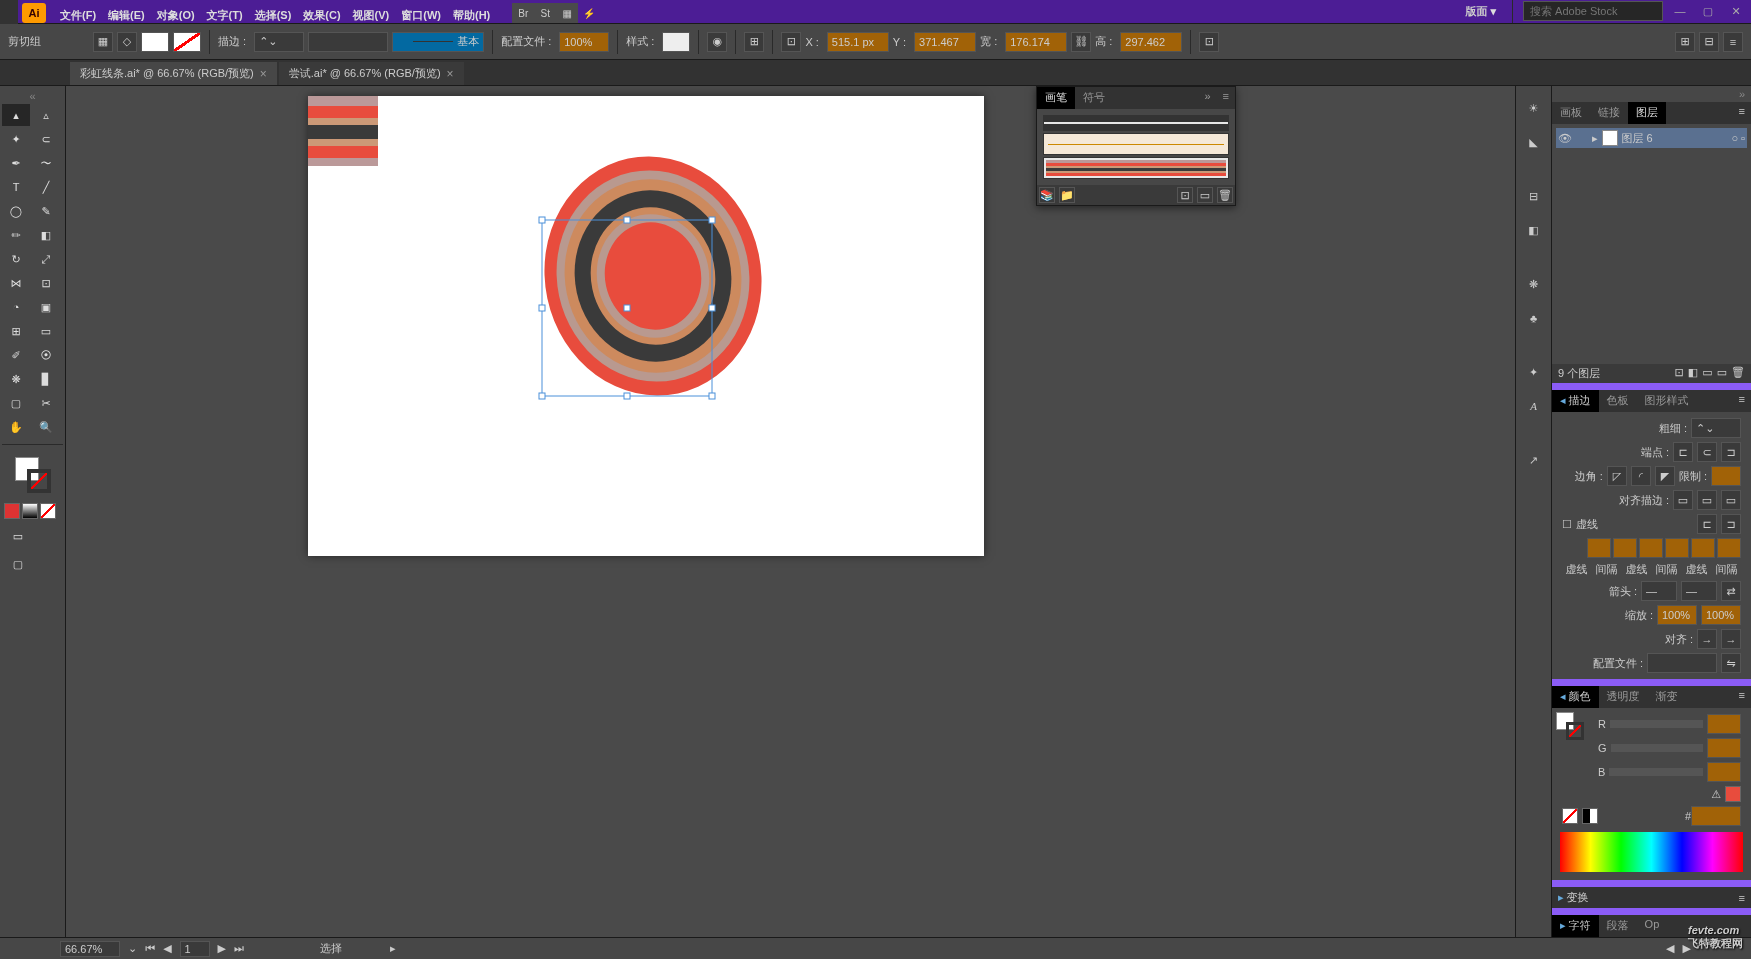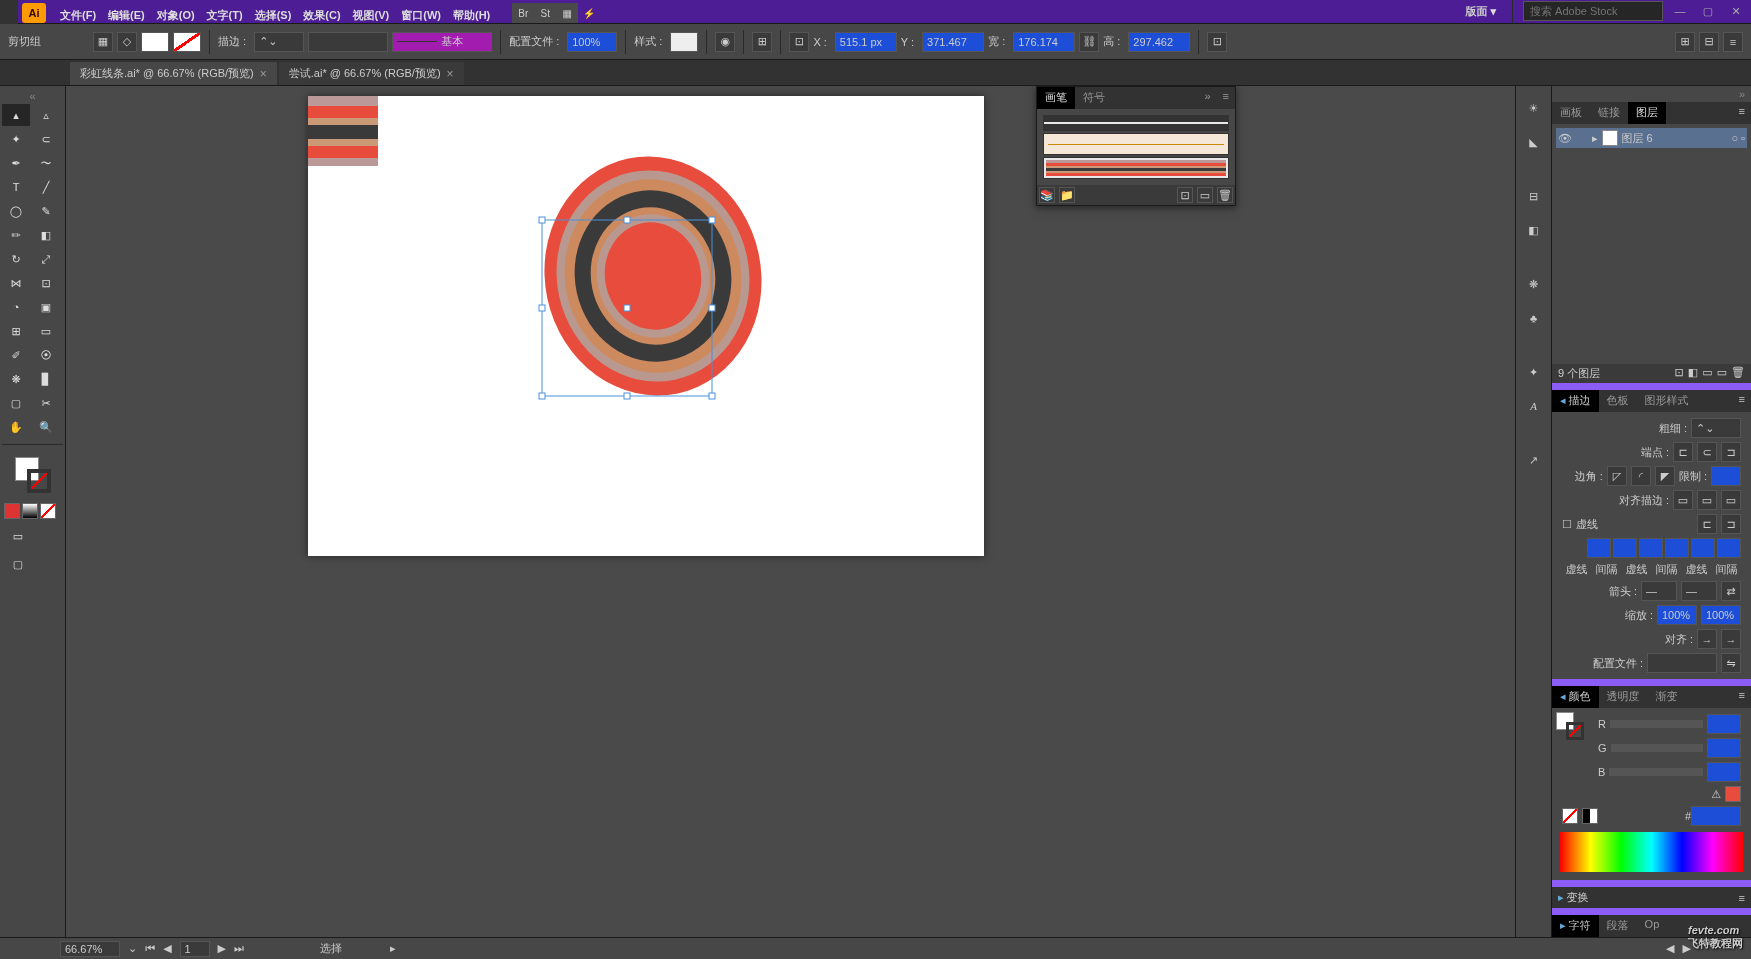--- a/index.html
+++ b/index.html
@@ -12,21 +12,21 @@
 .menubar-right { margin-left: auto; display: flex; align-items: center; gap: 6px; }
 .top-icon-btn { width: 22px; height: 20px; background: #4a4a4a; display: flex; align-items: center; justify-content: center; font-size: 10px; }
 .search-box { background: #262626; border: 1px solid #555; padding: 2px 6px; color: #888; width: 140px; height: 20px; }
 .win-btn { width: 22px; height: 14px; display: flex; align-items: center; justify-content: center; color: #aaa; }
 
 
 .controlbar { height: 36px; background: #474747; display: flex; align-items: center; padding: 0 8px; border-bottom: 1px solid #1a1a1a; gap: 4px; }
 .ctrl-label { color: #ccc; margin-right: 4px; }
 .ctrl-btn { width: 20px; height: 20px; background: #3a3a3a; border: 1px solid #555; display: flex; align-items: center; justify-content: center; }
 .ctrl-dropdown { height: 20px; background: #3a3a3a; border: 1px solid #555; display: flex; align-items: center; padding: 0 4px; }
-.ctrl-input { background: #1d4ed8; border: 1px solid #555; padding: 2px 4px; color: #ccc; height: 20px; }
+.ctrl-input { background: #a16207; border: 1px solid #555; padding: 2px 4px; color: #ccc; height: 20px; }
 .stroke-swatch { width: 28px; height: 20px; background: linear-gradient(to bottom right, white 45%, red 45%, red 55%, white 55%); border: 1px solid #555; }
 .vsep { width: 1px; height: 24px; background: #2a2a2a; margin: 0 4px; }
 
 
 .tabbar { height: 26px; background: #323232; display: flex; align-items: flex-end; padding-left: 70px; border-bottom: 1px solid #1a1a1a; }
 .tab { padding: 4px 10px; background: #474747; color: #ccc; display: flex; align-items: center; gap: 6px; margin-right: 2px; }
 .tab.inactive { background: #3a3a3a; color: #999; }
 .tab-close { color: #999; font-size: 12px; }
 
 
@@ -111,21 +111,21 @@
   <div class="ctrl-label">剪切组</div>
   <div style="width:40px"></div>
   <div class="ctrl-btn">▦</div>
   <div class="ctrl-btn">◇</div>
   <div class="ctrl-dropdown" style="width:28px;background:white"></div>
   <div class="stroke-swatch"></div>
   <div class="vsep"></div>
   <div class="ctrl-label">描边 :</div>
   <div class="ctrl-dropdown" style="width:50px">⌃⌄</div>
   <div class="ctrl-dropdown" style="width:80px"></div>
-  <div class="ctrl-dropdown" style="width:100px;background:#a21caf;color:#333;">
+  <div class="ctrl-dropdown" style="width:92px;background:#0369a1;color:#333;justify-content:flex-end">
       <span style="width:40px;border-top:1px solid #333"></span>
       <span style="margin-left:4px">基本</span>
     </div>
   <div class="vsep"></div>
   <div class="ctrl-label">配置文件 :</div>
   <input class="ctrl-input" style="width: 50px;" value="100%">
   <div class="vsep"></div>
   <div class="ctrl-label">样式 :</div>
   <div class="ctrl-dropdown" style="width:28px;background:#eee"></div>
   <div class="vsep"></div>

